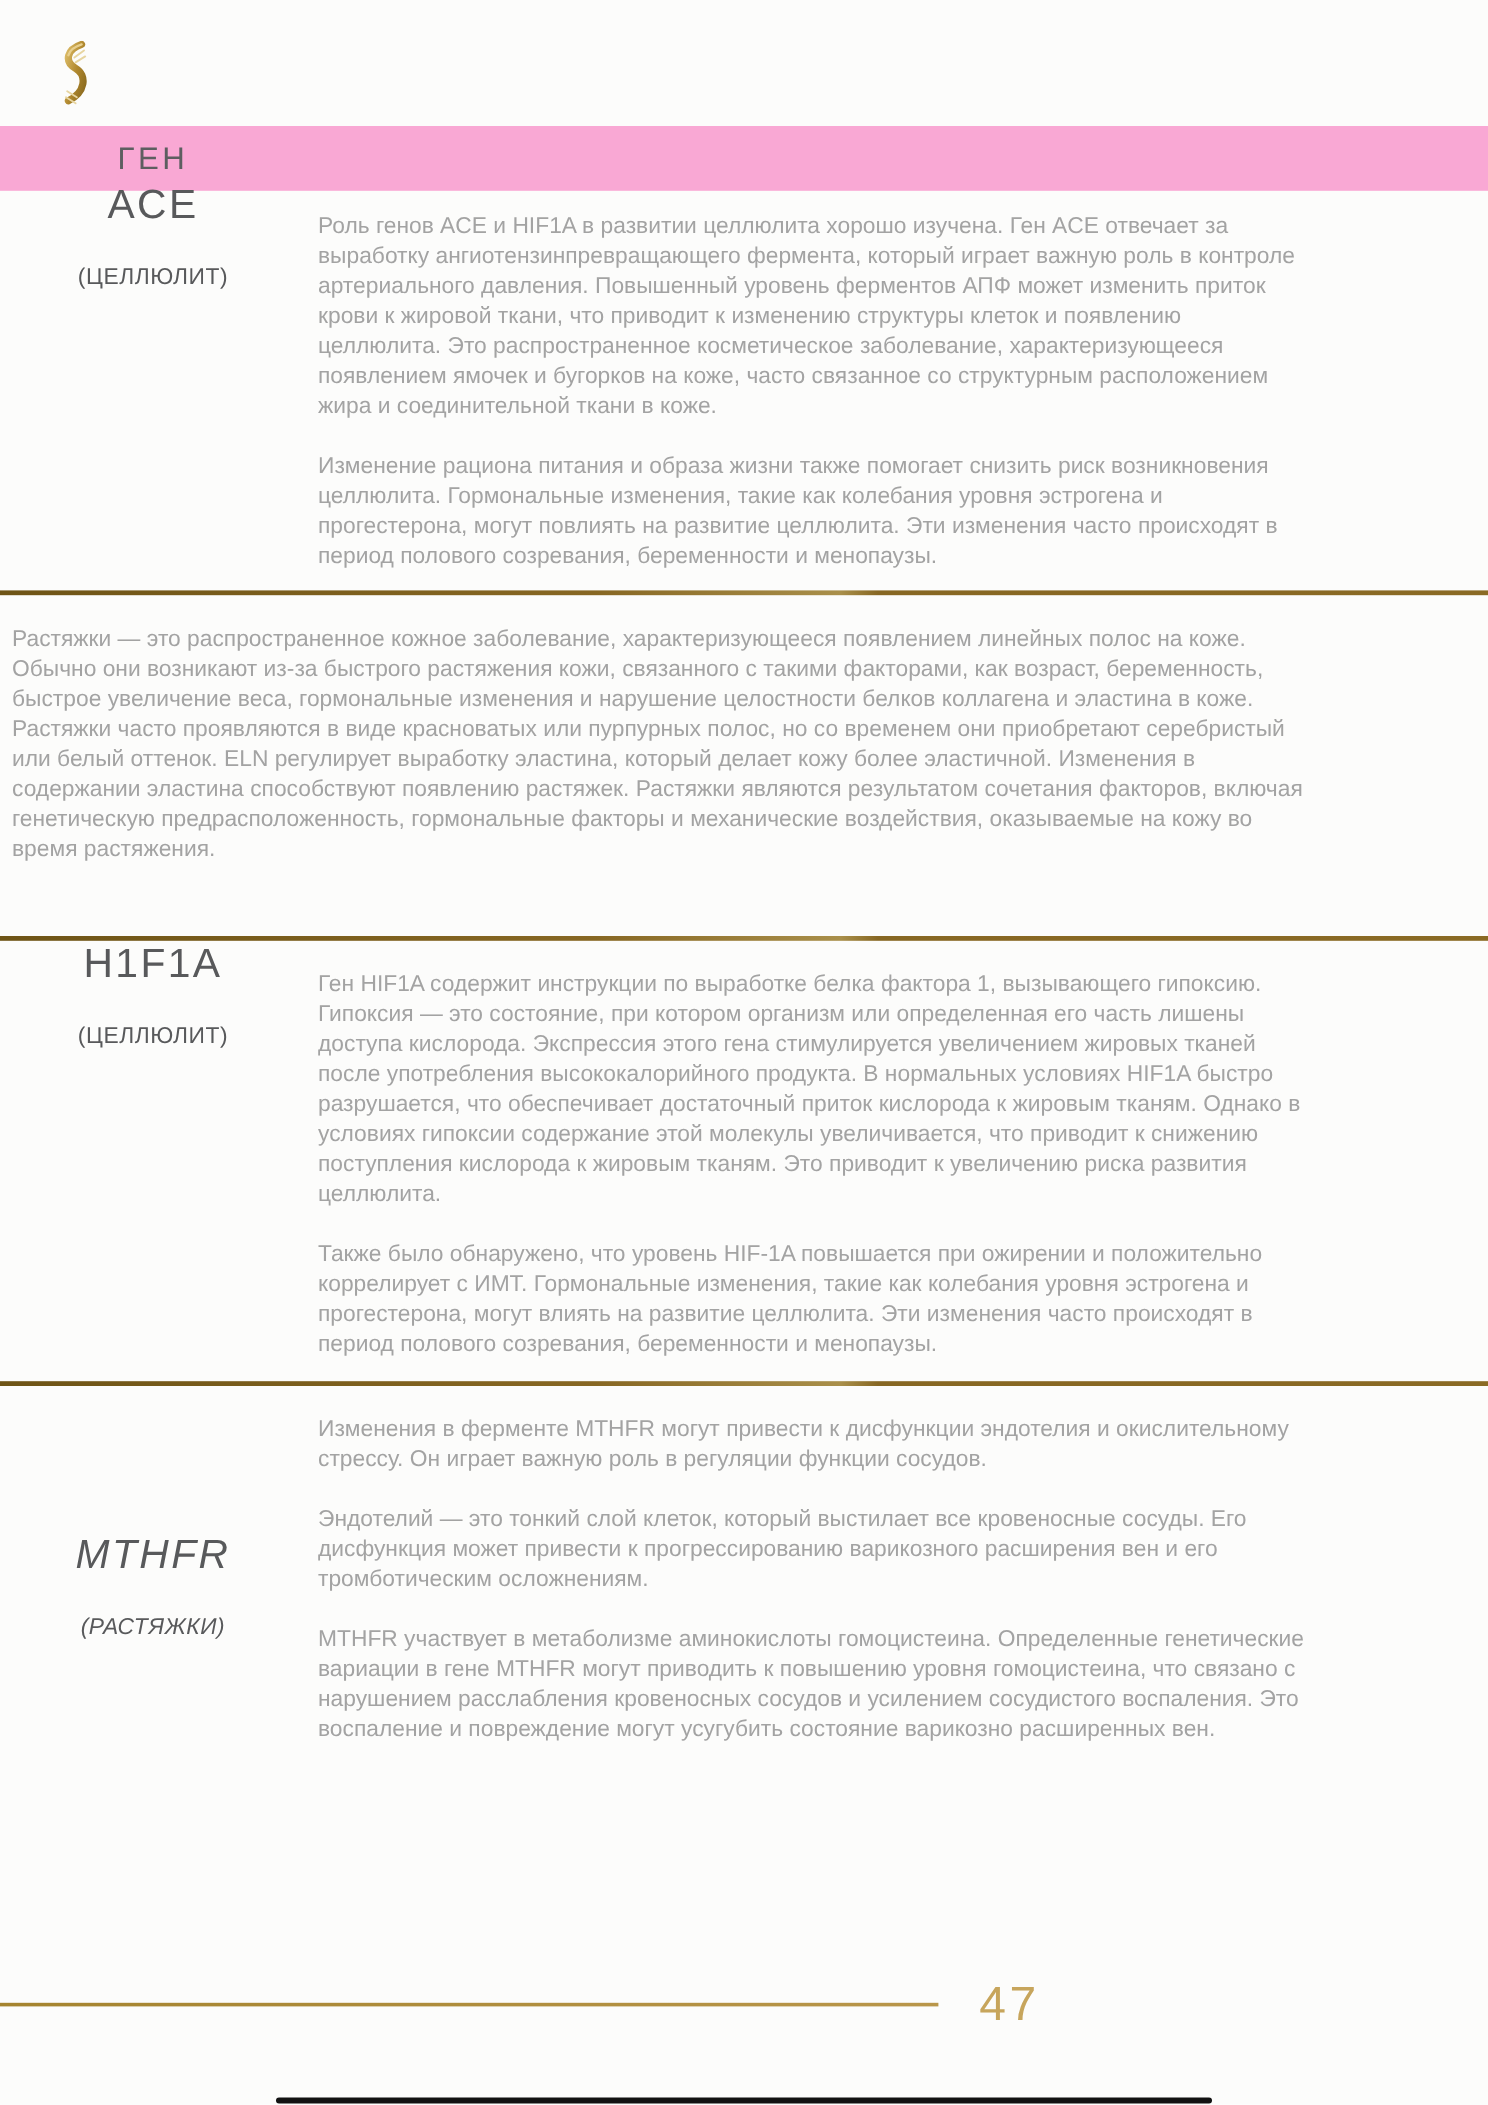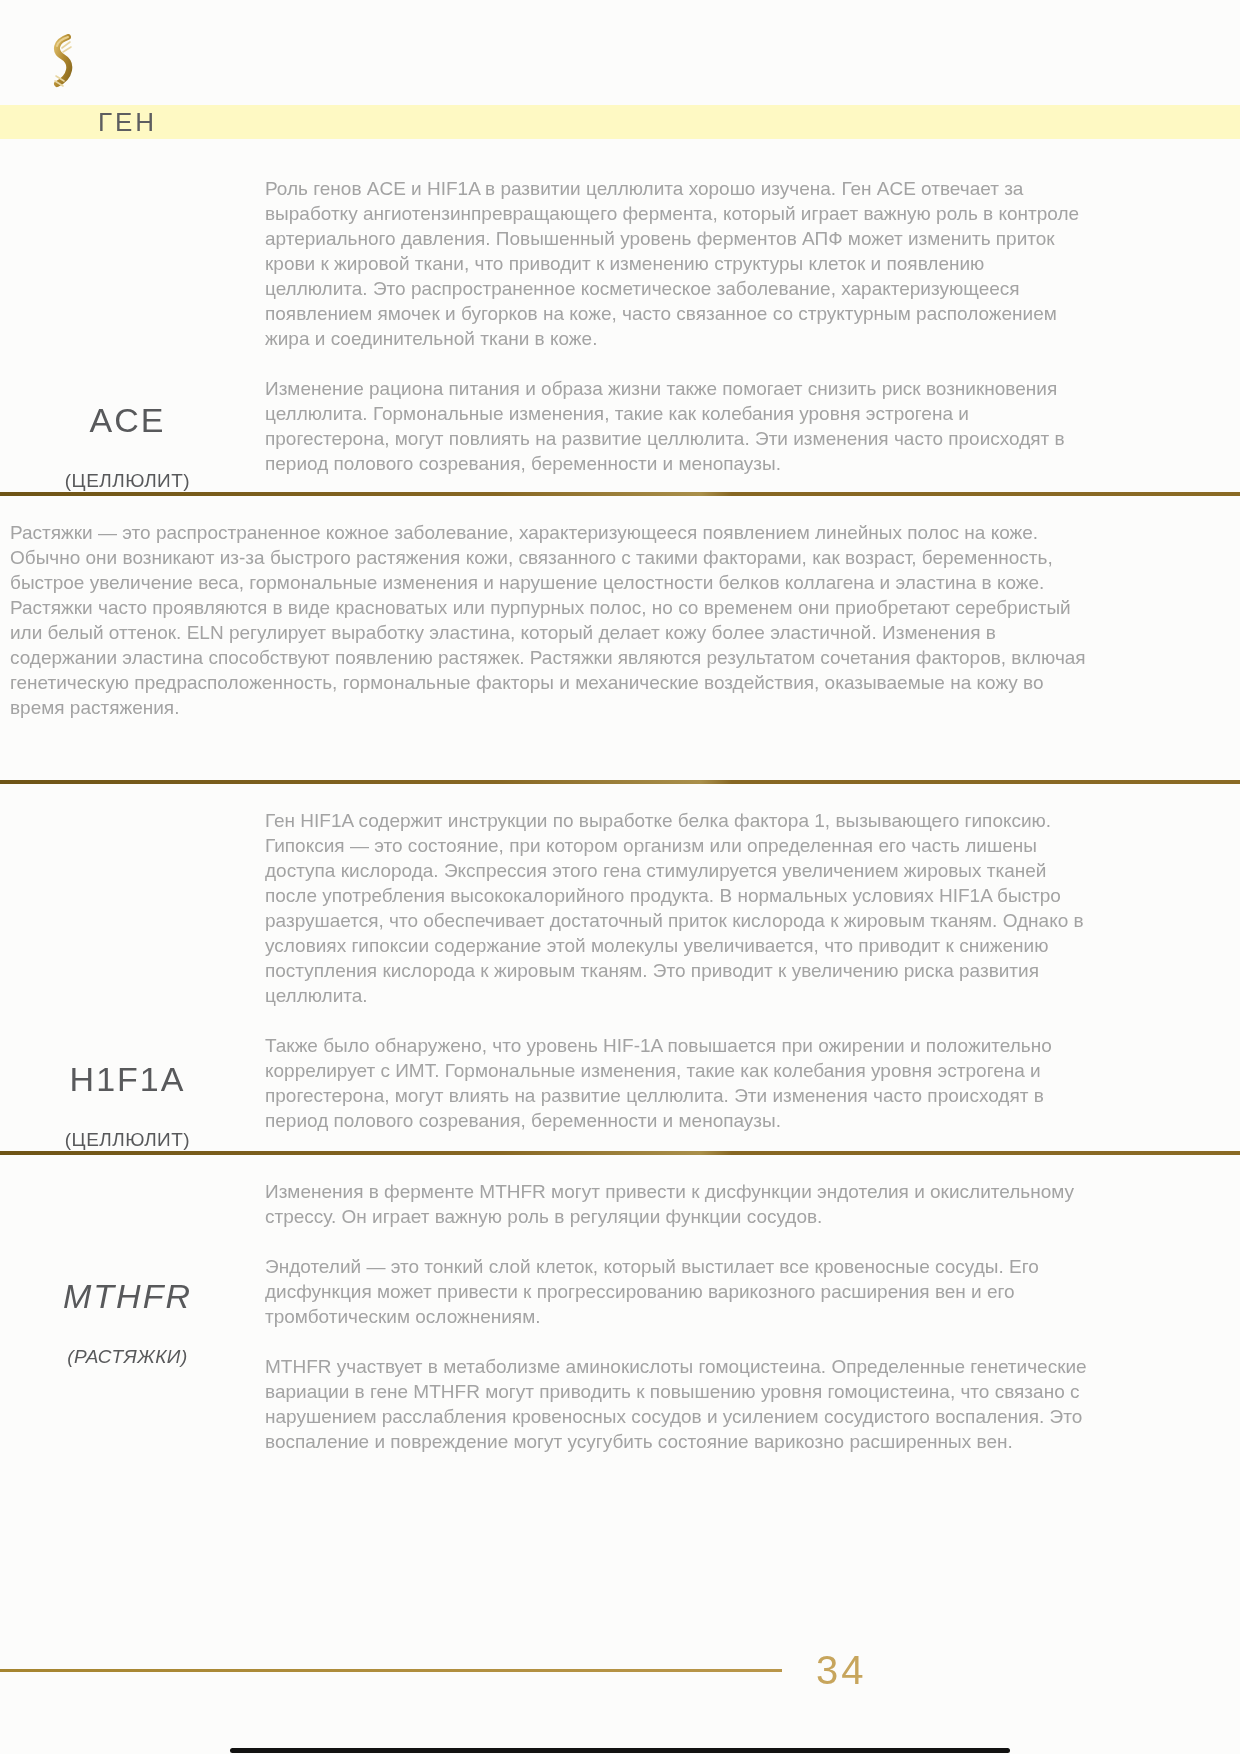--- a/index.html
+++ b/index.html
@@ -4,22 +4,22 @@
 <style>
   html,body { margin:0; padding:0; background:#ffffff; }
   .page {
     position:relative; width:1240px; height:1754px;
     background:#fcfcfb; overflow:hidden;
     font-family:"Liberation Sans", sans-serif;
   }
   .logo { position:absolute; top:34px; left:44px; width:36px; height:60px; }
 
   .header-bar {
-    position:absolute; top:105px; left:0; width:1240px; height:34px;
-    background:#fef9c3; display:flex; align-items:center;
+    position:absolute; top:105px; left:0; width:1240px; height:54px;
+    background:#f9a8d4; display:flex; align-items:center;
   }
   .header-gene {
     width:255px; text-align:center; font-size:26px; font-weight:300;
     color:#5d5e60; letter-spacing:3px;
   }
   .header-desc {
     padding-left:10px; font-size:26px; font-weight:300;
     color:#5d5e60; letter-spacing:2.5px;
   }
 
@@ -28,21 +28,21 @@
   .row-ace   { min-height:328px; }
   .row-eln   { min-height:284px; }
   .row-h1f1a { min-height:367px; }
   .row-mthfr { min-height:450px; }
   .divider {
     height:4px;
     background:linear-gradient(90deg,#6e5416 0%, #876723 40%, #a98f4a 56.5%, #876723 59%, #8a6a24 100%);
   }
   .gene-cell {
     width:255px; display:flex; flex-direction:column;
-    align-items:center; justify-content:flex-end; flex-shrink:0;
+    align-items:center; justify-content:flex-start; flex-shrink:0;
   }
   .row-mthfr .gene-cell { justify-content:flex-start; padding-top:122px;font-style:italic; }
   .gene-name {
     font-size:34px; font-weight:300; color:#58595b; letter-spacing:2px;
   }
   .gene-trait {
     font-size:19px; font-weight:300; color:#58595b;
     letter-spacing:0.5px; margin-top:30px;
   }
   .desc-cell { flex:1; padding:24px 140px 16px 10px; }
@@ -131,16 +131,16 @@
       <div class="desc-cell">
         <p>Изменения в ферменте MTHFR могут привести к дисфункции эндотелия и окислительному стрессу. Он играет важную роль в регуляции функции сосудов.</p>
         <p>Эндотелий — это тонкий слой клеток, который выстилает все кровеносные сосуды. Его дисфункция может привести к прогрессированию варикозного расширения вен и его тромботическим осложнениям.</p>
         <p>MTHFR участвует в метаболизме аминокислоты гомоцистеина. Определенные генетические вариации в гене MTHFR могут приводить к повышению уровня гомоцистеина, что связано с нарушением расслабления кровеносных сосудов и усилением сосудистого воспаления. Это воспаление и повреждение могут усугубить состояние варикозно расширенных вен.</p>
       </div>
     </div>
 
   </div>
 
   <div class="footer-line"></div>
-  <div class="page-number">34</div>
+  <div class="page-number">47</div>
   <div class="home-indicator"></div>
 
 </div>
 
 </body></html>

